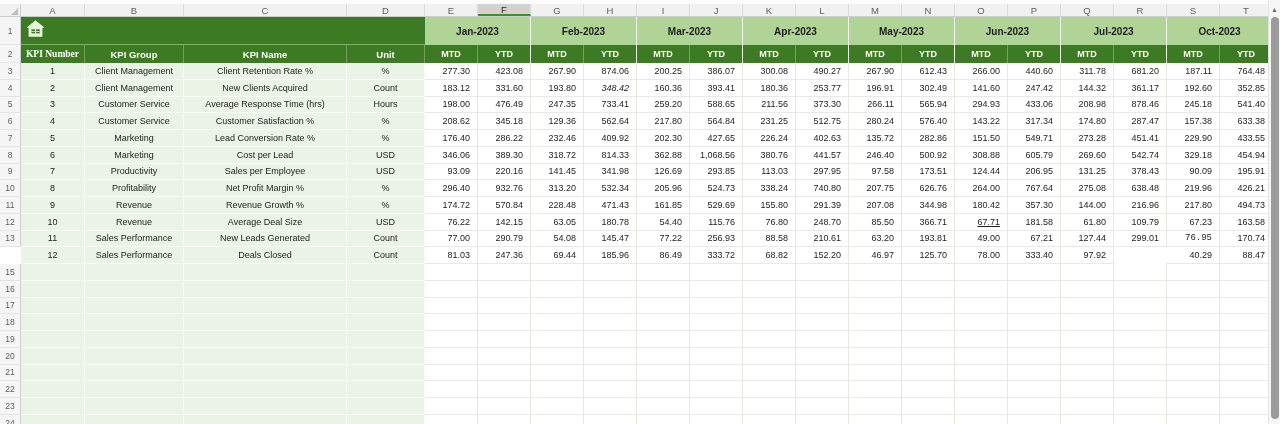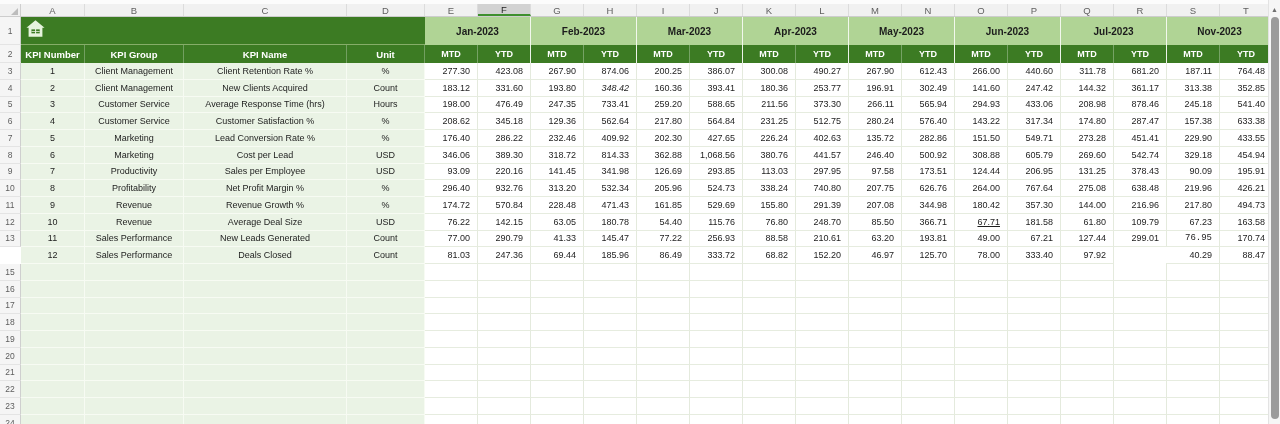--- a/index.html
+++ b/index.html
@@ -89,25 +89,25 @@
               <rect x="7.3" y="14" width="9.6" height="0.9" fill="#e6f3dd"></rect>
             </svg></span>
         </div>
         <div class="cell mcell" style="width: 106px; flex: 0 0 106px; height: 28px;">Jan-2023</div>
         <div class="cell mcell" style="width: 106px; flex: 0 0 106px; height: 28px;">Feb-2023</div>
         <div class="cell mcell" style="width: 106px; flex: 0 0 106px; height: 28px;">Mar-2023</div>
         <div class="cell mcell" style="width: 106px; flex: 0 0 106px; height: 28px;">Apr-2023</div>
         <div class="cell mcell" style="width: 106px; flex: 0 0 106px; height: 28px;">May-2023</div>
         <div class="cell mcell" style="width: 106px; flex: 0 0 106px; height: 28px;">Jun-2023</div>
         <div class="cell mcell" style="width: 106px; flex: 0 0 106px; height: 28px;">Jul-2023</div>
-        <div class="cell mcell" style="width: 106px; flex: 0 0 106px; height: 28px;">Nov-2023</div>
+        <div class="cell mcell" style="width: 106px; flex: 0 0 106px; height: 28px;">Oct-2023</div>
       </div>
       <div class="row" style="height: 18px;">
         <div class="gut" style="width: 21px; flex: 0 0 21px; height: 18px;">2</div>
-        <div class="cell hdr" style="width: 64px; flex: 0 0 64px; height: 18px;">KPI Number</div>
+        <div class="cell hdr" style="width: 64px; flex: 0 0 64px; height: 18px; font-family: Liberation Serif, serif;">KPI Number</div>
         <div class="cell hdr" style="width: 99px; flex: 0 0 99px; height: 18px;">KPI Group</div>
         <div class="cell hdr" style="width: 163px; flex: 0 0 163px; height: 18px;">KPI Name</div>
         <div class="cell hdr" style="width: 78px; flex: 0 0 78px; height: 18px;">Unit</div>
         <div class="cell sub" style="width: 53px; flex: 0 0 53px; height: 18px;">MTD</div>
         <div class="cell sub pend" style="width: 53px; flex: 0 0 53px; height: 18px;">YTD</div>
         <div class="cell sub" style="width: 53px; flex: 0 0 53px; height: 18px;">MTD</div>
         <div class="cell sub pend" style="width: 53px; flex: 0 0 53px; height: 18px;">YTD</div>
         <div class="cell sub" style="width: 53px; flex: 0 0 53px; height: 18px;">MTD</div>
         <div class="cell sub pend" style="width: 53px; flex: 0 0 53px; height: 18px;">YTD</div>
         <div class="cell sub" style="width: 53px; flex: 0 0 53px; height: 18px;">MTD</div>
@@ -157,21 +157,21 @@
         <div class="cell vcell" style="width: 53px; flex: 0 0 53px; height: 16.75px;">160.36</div>
         <div class="cell vcell" style="width: 53px; flex: 0 0 53px; height: 16.75px;">393.41</div>
         <div class="cell vcell" style="width: 53px; flex: 0 0 53px; height: 16.75px;">180.36</div>
         <div class="cell vcell" style="width: 53px; flex: 0 0 53px; height: 16.75px;">253.77</div>
         <div class="cell vcell" style="width: 53px; flex: 0 0 53px; height: 16.75px;">196.91</div>
         <div class="cell vcell" style="width: 53px; flex: 0 0 53px; height: 16.75px;">302.49</div>
         <div class="cell vcell" style="width: 53px; flex: 0 0 53px; height: 16.75px;">141.60</div>
         <div class="cell vcell" style="width: 53px; flex: 0 0 53px; height: 16.75px;">247.42</div>
         <div class="cell vcell" style="width: 53px; flex: 0 0 53px; height: 16.75px;">144.32</div>
         <div class="cell vcell" style="width: 53px; flex: 0 0 53px; height: 16.75px;">361.17</div>
-        <div class="cell vcell" style="width: 53px; flex: 0 0 53px; height: 16.75px;">313.38</div>
+        <div class="cell vcell" style="width: 53px; flex: 0 0 53px; height: 16.75px;">192.60</div>
         <div class="cell vcell" style="width: 53px; flex: 0 0 53px; height: 16.75px;">352.85</div>
       </div>
       <div class="row" style="height: 16.75px;">
         <div class="gut" style="width: 21px; flex: 0 0 21px; height: 16.75px;">5</div>
         <div class="cell lcell" style="width: 64px; flex: 0 0 64px; height: 16.75px;">3</div>
         <div class="cell lcell" style="width: 99px; flex: 0 0 99px; height: 16.75px;">Customer Service</div>
         <div class="cell lcell" style="width: 163px; flex: 0 0 163px; height: 16.75px;">Average Response Time (hrs)</div>
         <div class="cell lcell" style="width: 78px; flex: 0 0 78px; height: 16.75px;">Hours</div>
         <div class="cell vcell" style="width: 53px; flex: 0 0 53px; height: 16.75px;">198.00</div>
         <div class="cell vcell" style="width: 53px; flex: 0 0 53px; height: 16.75px;">476.49</div>
@@ -352,21 +352,21 @@
         <div class="cell vcell" style="width: 53px; flex: 0 0 53px; height: 16.75px;">163.58</div>
       </div>
       <div class="row" style="height: 16.75px;">
         <div class="gut" style="width: 21px; flex: 0 0 21px; height: 16.75px;">13</div>
         <div class="cell lcell" style="width: 64px; flex: 0 0 64px; height: 16.75px;">11</div>
         <div class="cell lcell" style="width: 99px; flex: 0 0 99px; height: 16.75px;">Sales Performance</div>
         <div class="cell lcell" style="width: 163px; flex: 0 0 163px; height: 16.75px;">New Leads Generated</div>
         <div class="cell lcell" style="width: 78px; flex: 0 0 78px; height: 16.75px;">Count</div>
         <div class="cell vcell" style="width: 53px; flex: 0 0 53px; height: 16.75px;">77.00</div>
         <div class="cell vcell" style="width: 53px; flex: 0 0 53px; height: 16.75px;">290.79</div>
-        <div class="cell vcell" style="width: 53px; flex: 0 0 53px; height: 16.75px;">41.33</div>
+        <div class="cell vcell" style="width: 53px; flex: 0 0 53px; height: 16.75px;">54.08</div>
         <div class="cell vcell" style="width: 53px; flex: 0 0 53px; height: 16.75px;">145.47</div>
         <div class="cell vcell" style="width: 53px; flex: 0 0 53px; height: 16.75px;">77.22</div>
         <div class="cell vcell" style="width: 53px; flex: 0 0 53px; height: 16.75px;">256.93</div>
         <div class="cell vcell" style="width: 53px; flex: 0 0 53px; height: 16.75px;">88.58</div>
         <div class="cell vcell" style="width: 53px; flex: 0 0 53px; height: 16.75px;">210.61</div>
         <div class="cell vcell" style="width: 53px; flex: 0 0 53px; height: 16.75px;">63.20</div>
         <div class="cell vcell" style="width: 53px; flex: 0 0 53px; height: 16.75px;">193.81</div>
         <div class="cell vcell" style="width: 53px; flex: 0 0 53px; height: 16.75px;">49.00</div>
         <div class="cell vcell" style="width: 53px; flex: 0 0 53px; height: 16.75px;">67.21</div>
         <div class="cell vcell" style="width: 53px; flex: 0 0 53px; height: 16.75px;">127.44</div>

